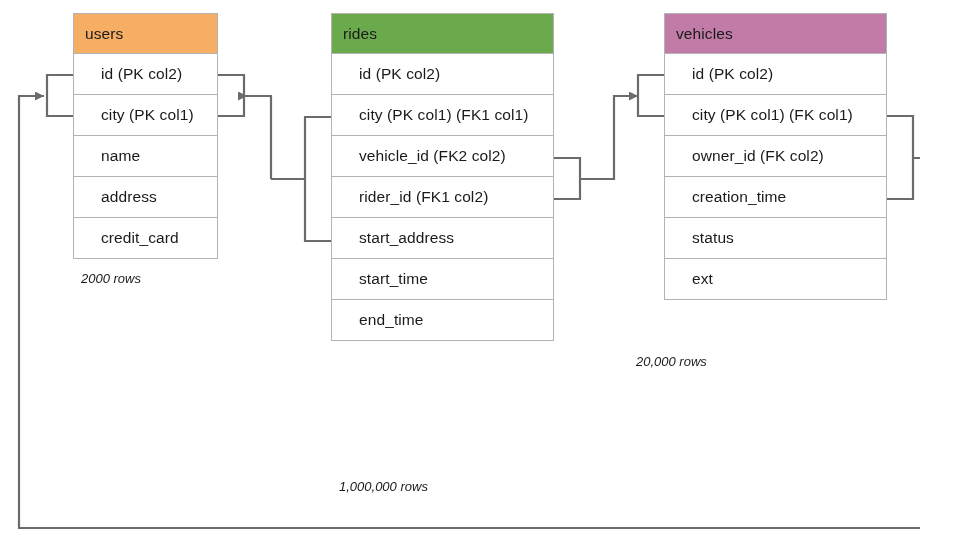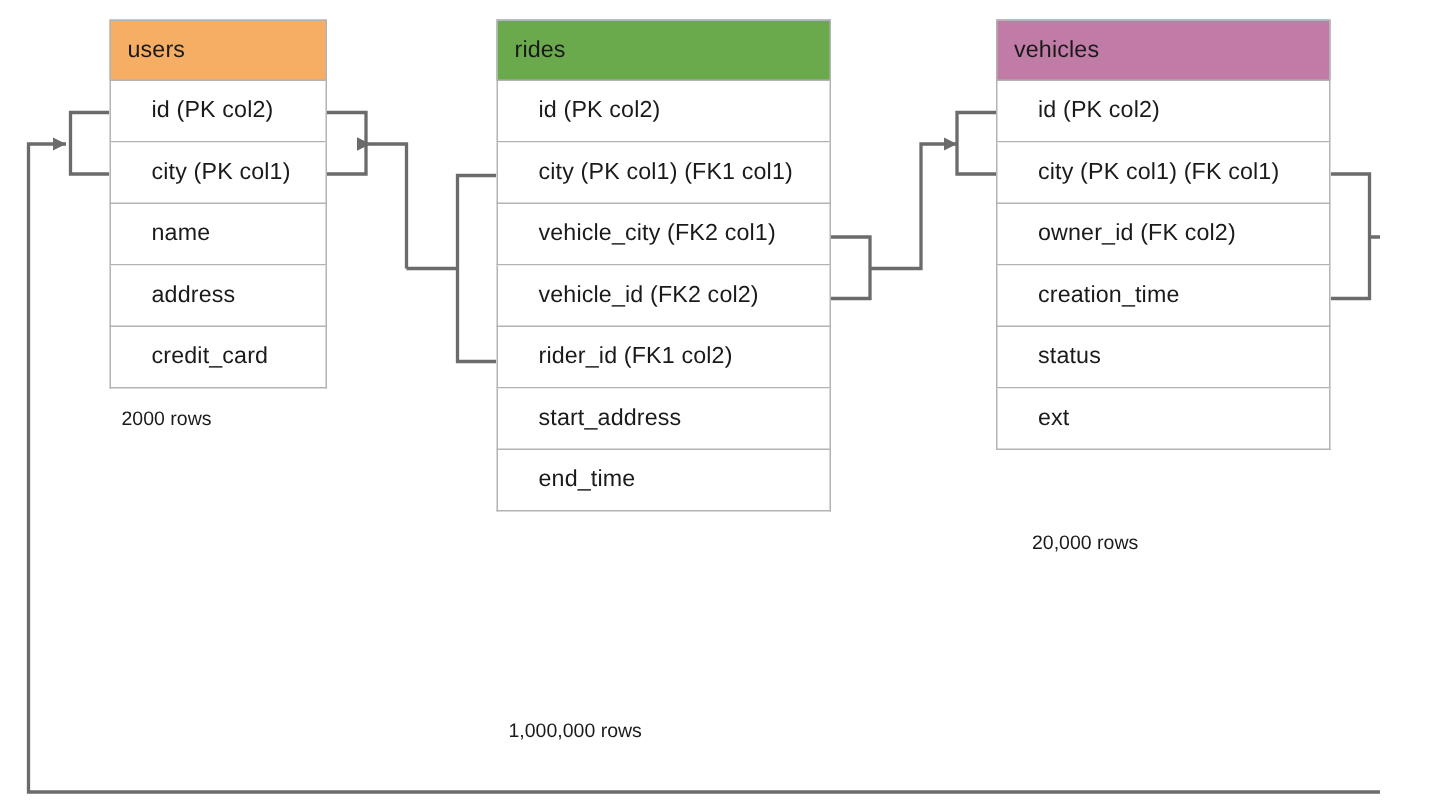--- a/index.html
+++ b/index.html
@@ -53,20 +53,21 @@
     background: #ffffff;
     letter-spacing: 0.1px;
     white-space: nowrap;
   }
   .rowcount {
     position: absolute;
     font-size: 13px;
     color: #1a1a1a;
     z-index: 2;
     white-space: nowrap;
+    font-style: italic;
   }
 </style>
 </head>
 <body>
 
 <div id="canvas">
 
   <svg id="connectors" viewBox="0 0 960 540" xmlns="http://www.w3.org/2000/svg">
     <defs>
       <marker id="arrowL" markerWidth="10" markerHeight="9" refX="9" refY="4.5" orient="auto" markerUnits="userSpaceOnUse">
@@ -128,30 +129,30 @@
     <div class="t-header" style="background:#6aaa4c;">
       <span>rides</span>
     </div>
     <div class="t-row">
       <span>id (PK col2)</span>
     </div>
     <div class="t-row">
       <span>city (PK col1) (FK1 col1)</span>
     </div>
     <div class="t-row">
-      <span>vehicle_city (FK2 col1)</span>
-    </div>
-    <div class="t-row">
       <span>vehicle_id (FK2 col2)</span>
     </div>
     <div class="t-row">
       <span>rider_id (FK1 col2)</span>
     </div>
     <div class="t-row">
       <span>start_address</span>
+    </div>
+    <div class="t-row">
+      <span>start_time</span>
     </div>
     <div class="t-row">
       <span>end_time</span>
     </div>
   </div>
   <div class="rowcount" style="left:339px; top:479px;">1,000,000 rows</div>
 
   <div class="table-box" style="left:664px; top:13px; width:223px;">
     <div class="t-header" style="background:#c07ca6;">
       <span>vehicles</span>
@@ -168,15 +169,15 @@
     <div class="t-row">
       <span>creation_time</span>
     </div>
     <div class="t-row">
       <span>status</span>
     </div>
     <div class="t-row">
       <span>ext</span>
     </div>
   </div>
-  <div class="rowcount" style="left:688px; top:354px;">20,000 rows</div>
+  <div class="rowcount" style="left:636px; top:354px;">20,000 rows</div>
 
 </div>
 
 </body></html>

